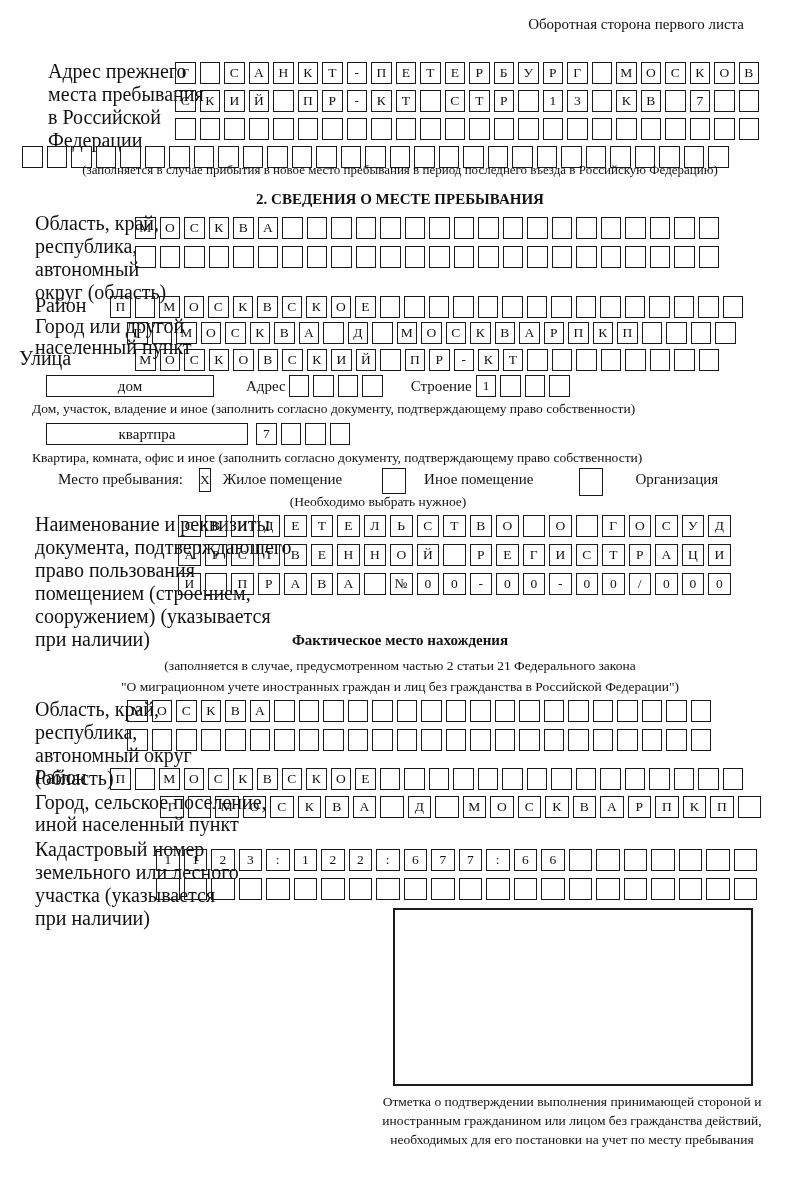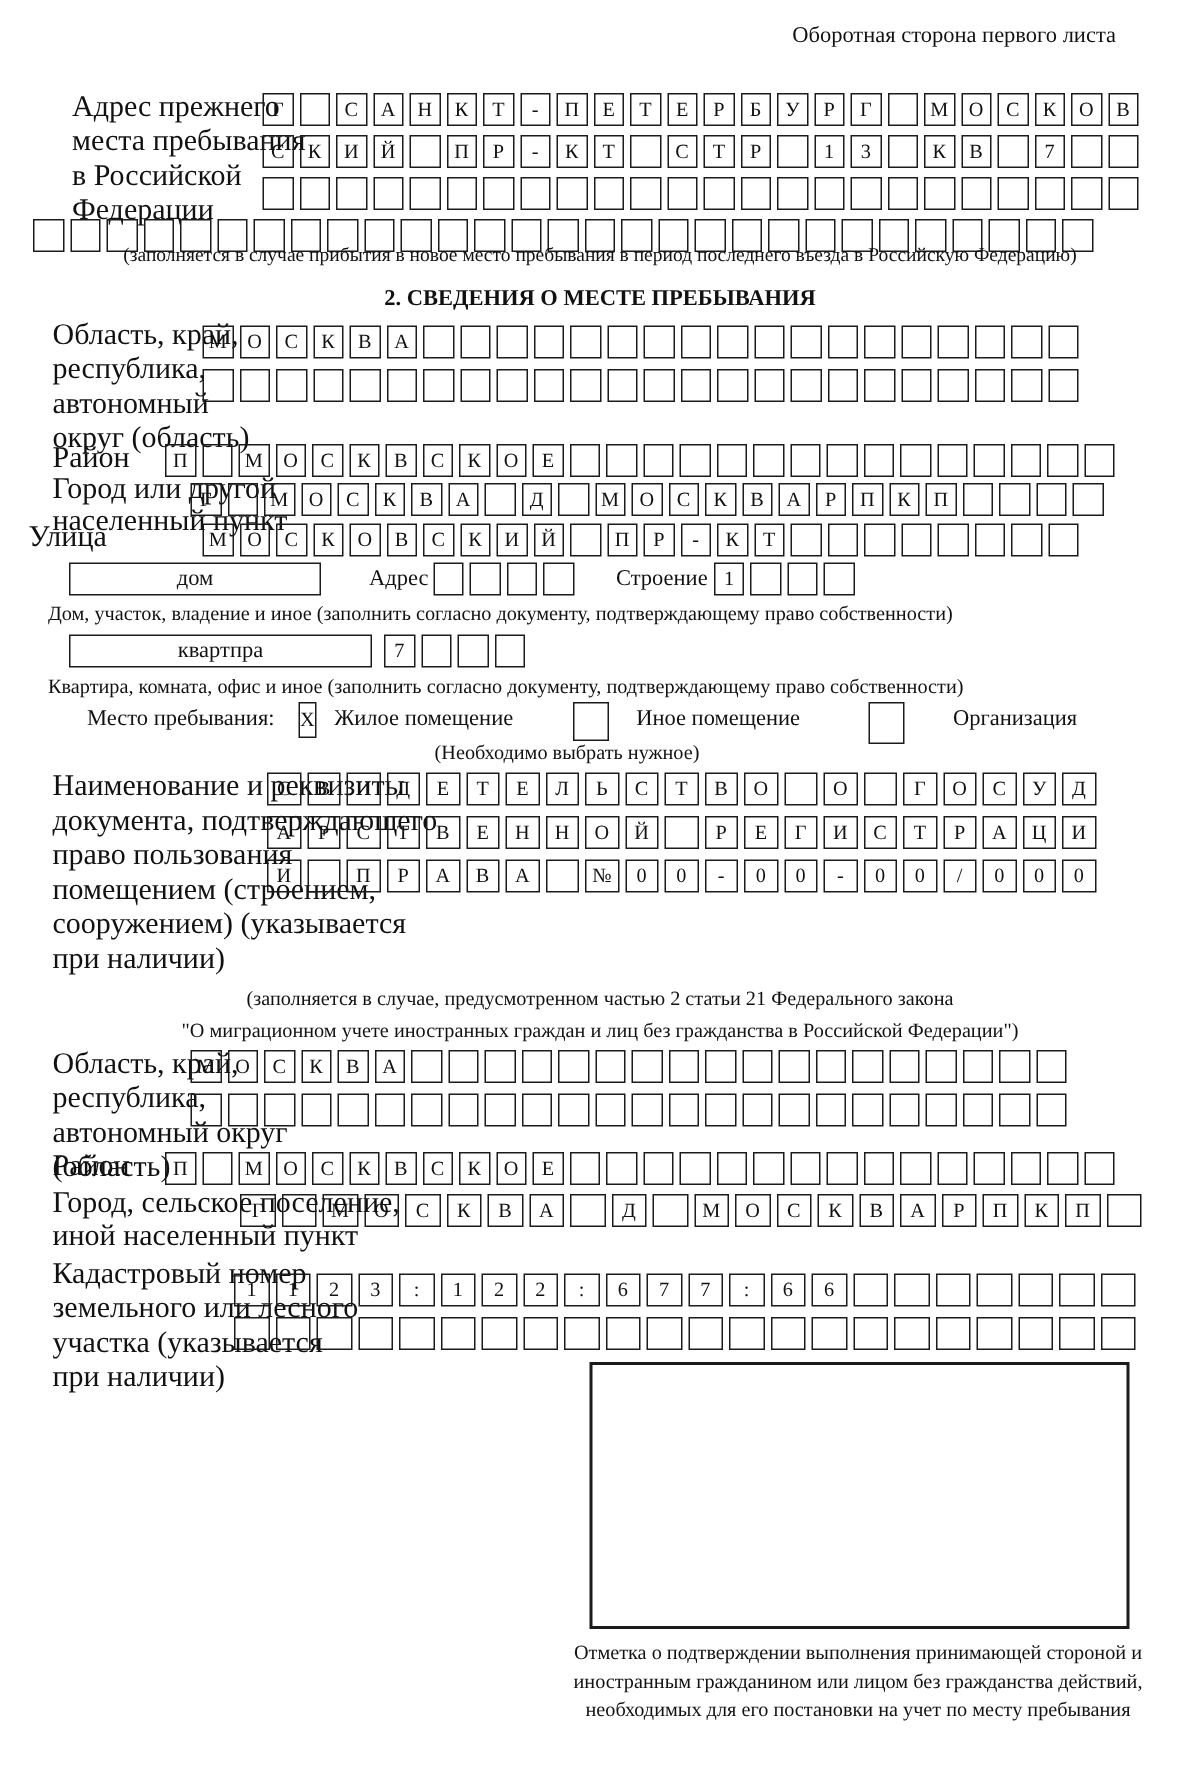--- a/index.html
+++ b/index.html
@@ -92,20 +92,21 @@
   <div class="lbl" style="left:35px;top:513px;">Наименование и реквизиты
 документа, подтверждающего
 право пользования
 помещением (строением,
 сооружением) (указывается
 при наличии)</div>
   <div class="cellrow" style="left:178px;top:515px;--cw:20.5px;"><span class="cell">С</span><span class="cell">В</span><span class="cell">И</span><span class="cell">Д</span><span class="cell">Е</span><span class="cell">Т</span><span class="cell">Е</span><span class="cell">Л</span><span class="cell">Ь</span><span class="cell">С</span><span class="cell">Т</span><span class="cell">В</span><span class="cell">О</span><span class="cell"></span><span class="cell">О</span><span class="cell"></span><span class="cell">Г</span><span class="cell">О</span><span class="cell">С</span><span class="cell">У</span><span class="cell">Д</span></div>
   <div class="cellrow" style="left:178px;top:544px;--cw:20.5px;"><span class="cell">А</span><span class="cell">Р</span><span class="cell">С</span><span class="cell">Т</span><span class="cell">В</span><span class="cell">Е</span><span class="cell">Н</span><span class="cell">Н</span><span class="cell">О</span><span class="cell">Й</span><span class="cell"></span><span class="cell">Р</span><span class="cell">Е</span><span class="cell">Г</span><span class="cell">И</span><span class="cell">С</span><span class="cell">Т</span><span class="cell">Р</span><span class="cell">А</span><span class="cell">Ц</span><span class="cell">И</span></div>
   <div class="cellrow" style="left:178px;top:573px;--cw:20.5px;"><span class="cell">И</span><span class="cell"></span><span class="cell">П</span><span class="cell">Р</span><span class="cell">А</span><span class="cell">В</span><span class="cell">А</span><span class="cell"></span><span class="cell">№</span><span class="cell">0</span><span class="cell">0</span><span class="cell">-</span><span class="cell">0</span><span class="cell">0</span><span class="cell">-</span><span class="cell">0</span><span class="cell">0</span><span class="cell">/</span><span class="cell">0</span><span class="cell">0</span><span class="cell">0</span></div>
 
+  <div class="caption center bold" style="top:632px;font-size:15px;">Фактическое место нахождения</div>
   <div class="caption center" style="top:658px;font-size:13.5px;">(заполняется в случае, предусмотренном частью 2 статьи 21 Федерального закона</div>
   <div class="caption center" style="top:679px;font-size:13.5px;">"О миграционном учете иностранных граждан и лиц без гражданства в Российской Федерации")</div>
 
   <div class="lbl" style="left:35px;top:698px;">Область, край,
 республика,
 автономный округ
 (область)</div>
   <div class="cellrow" style="left:127px;top:700px;"><span class="cell">М</span><span class="cell">О</span><span class="cell">С</span><span class="cell">К</span><span class="cell">В</span><span class="cell">А</span><span class="cell"></span><span class="cell"></span><span class="cell"></span><span class="cell"></span><span class="cell"></span><span class="cell"></span><span class="cell"></span><span class="cell"></span><span class="cell"></span><span class="cell"></span><span class="cell"></span><span class="cell"></span><span class="cell"></span><span class="cell"></span><span class="cell"></span><span class="cell"></span><span class="cell"></span><span class="cell"></span></div>
   <div class="cellrow" style="left:127px;top:729px;"><span class="cell"></span><span class="cell"></span><span class="cell"></span><span class="cell"></span><span class="cell"></span><span class="cell"></span><span class="cell"></span><span class="cell"></span><span class="cell"></span><span class="cell"></span><span class="cell"></span><span class="cell"></span><span class="cell"></span><span class="cell"></span><span class="cell"></span><span class="cell"></span><span class="cell"></span><span class="cell"></span><span class="cell"></span><span class="cell"></span><span class="cell"></span><span class="cell"></span><span class="cell"></span><span class="cell"></span></div>
 

